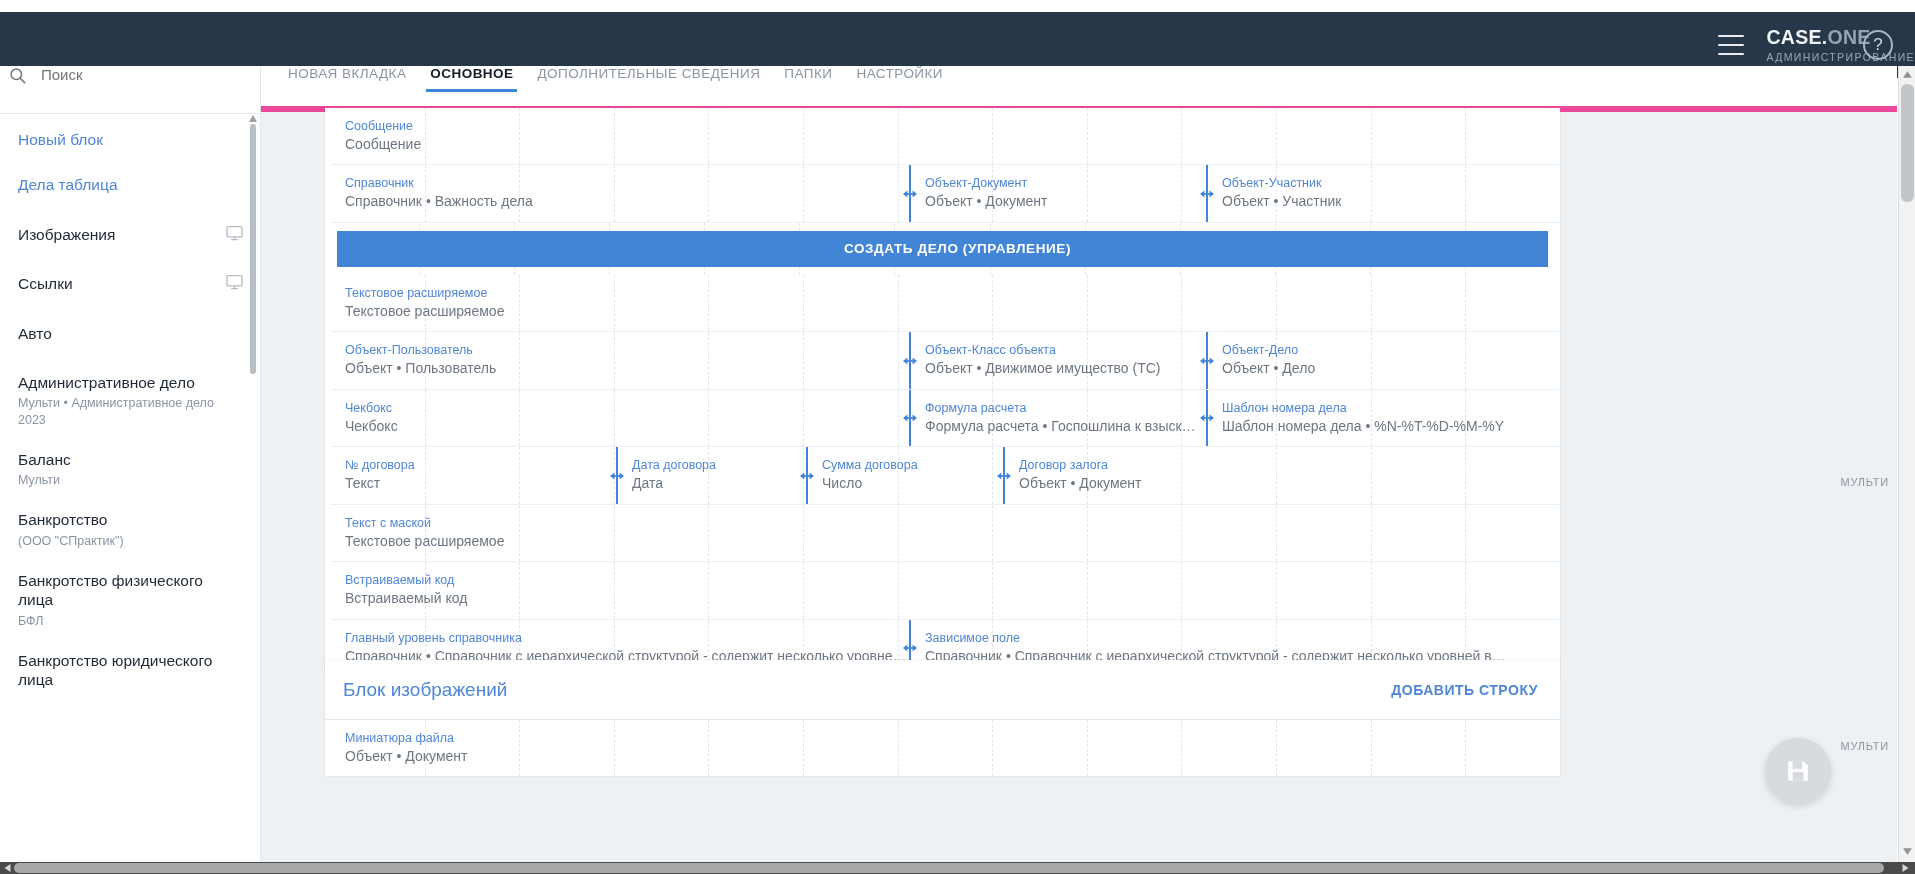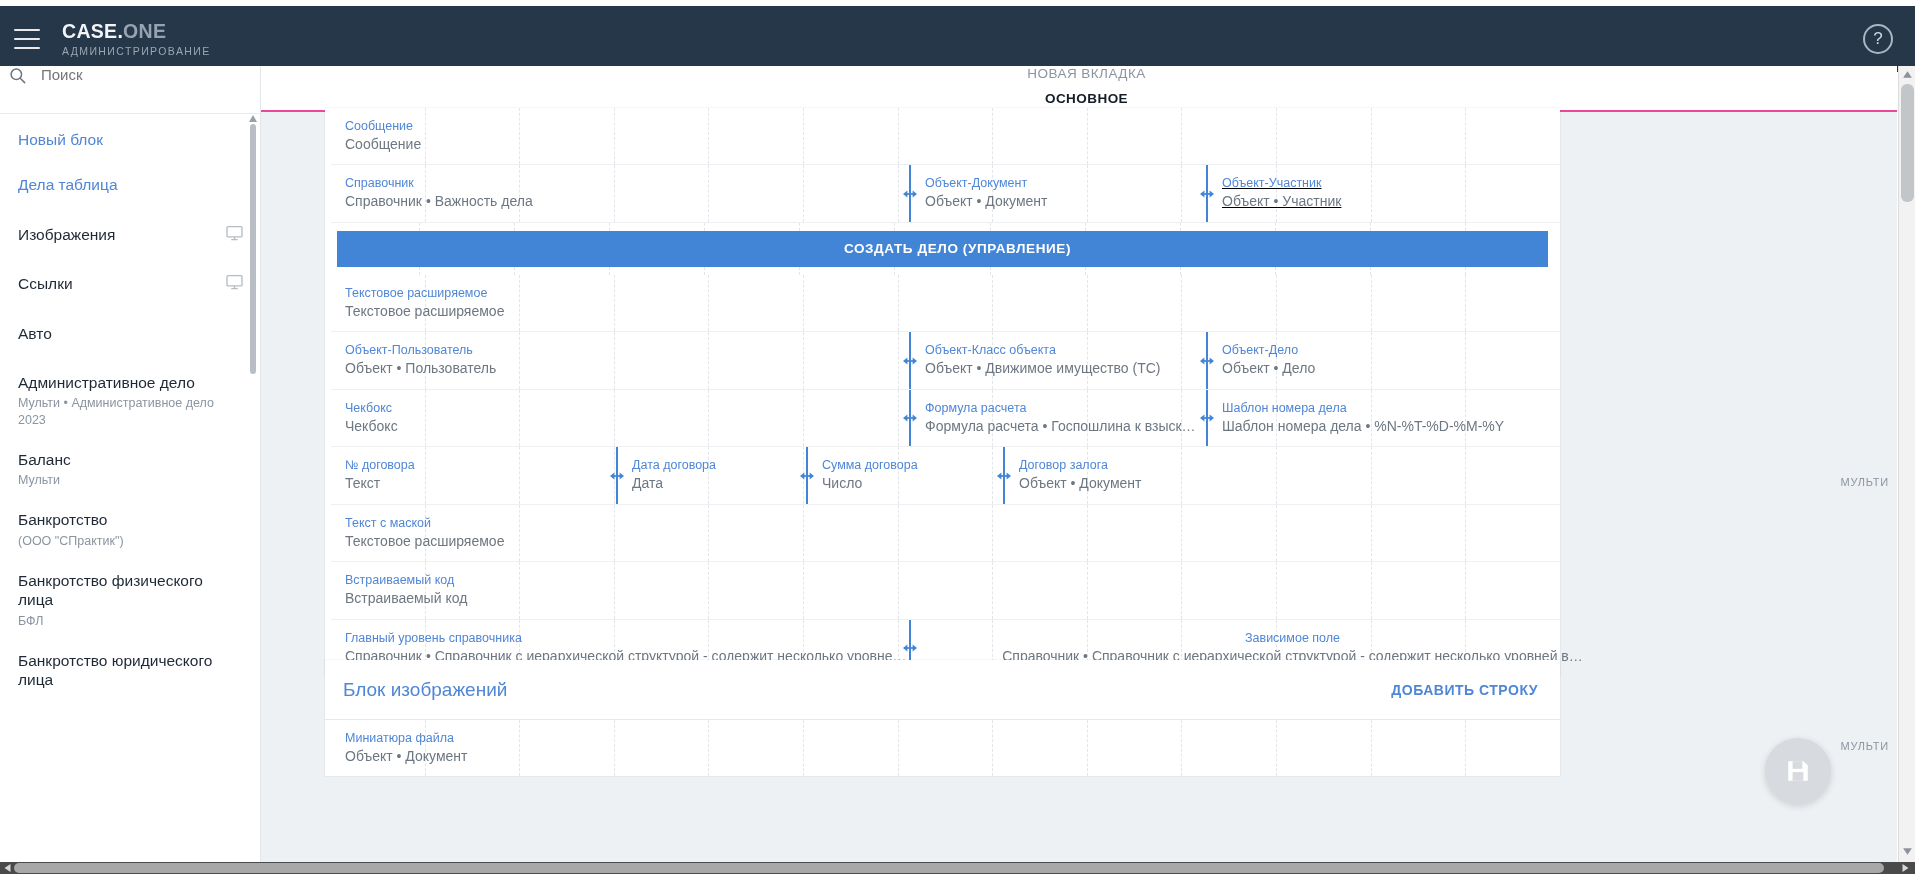--- a/index.html
+++ b/index.html
@@ -1,21 +1,21 @@
 <!DOCTYPE html>
 <html><head>
 <meta charset="utf-8">
 <style>
   * { box-sizing: border-box; margin:0; padding:0; }
   html,body { width:1915px; height:874px; overflow:hidden; background:#fff;
     font-family:"Liberation Sans", sans-serif; -webkit-font-smoothing:antialiased; }
 
   
-  .header { position:absolute; left:0; top:6px; width:1915px; height:66px;
-    background:#26374a; display:flex; align-items:center; }
+  .header { position:absolute; left:0; top:12px; width:1915px; height:66px;
+    background:#26374a; display:flex; align-items:center;justify-content:flex-end; }
   .hamburger { width:26px; height:20px; margin-left:14px; display:flex; flex-direction:column;
     justify-content:space-between; cursor:pointer; }
   .hamburger span { display:block; height:2px; background:#e8eaed; border-radius:1px; }
   .brand { margin-left:22px; line-height:1; }
   .brand-top { font-size:19.5px; font-weight:bold; letter-spacing:.3px; }
   .brand-case { color:#f2f5f8; }
   .brand-one  { color:#97a3b2; }
   .brand-sub { font-size:10.5px; color:#9aa6b4; letter-spacing:1.4px; margin-top:4px; }
   .crumbs { position:absolute; left:0; right:0; text-align:center; font-size:20px;
     pointer-events:none; }
@@ -48,22 +48,22 @@
   .blk-title.link { color:#4f86d6; }
   .blk-sub { font-size:12.5px; color:#8b95a1; margin-top:3px; line-height:1.3; }
   .blk-ico { position:absolute; right:17px; top:1px; width:17px; height:15px; opacity:.55; }
   .side-scroll { position:absolute; right:4px; top:10px; width:6px; height:250px;
     background:#b9bec5; border-radius:3px; }
   .side-scroll-arrow { position:absolute; right:2px; top:0px; width:10px; height:10px; }
 
   
   .main { position:absolute; left:261px; top:66px; right:18px; height:796px;
     background:#eef1f3; overflow:hidden; }
-  .tabbar { height:46px; background:#fff; display:flex; align-items:center;
-    padding-left:15px; border-bottom:2px solid #ec4899;flex-direction:column; }
+  .tabbar { height:46px; background:#fff; display:flex; align-items:flex-start;
+    padding-left:15px; border-bottom:6px solid #ec4899; }
   .tab { font-size:13.5px; letter-spacing:.45px; color:#8b95a1; padding:0 12px 10px;
     cursor:pointer; position:relative; white-space:nowrap; }
   .tab.active { color:#141d27; font-weight:bold; }
   .tab.active:after { content:""; position:absolute; left:8px; right:8px; bottom:-1px;
     height:3px; background:#4285d6; }
 
   .canvas { position:relative; height:750px; background:#eef1f3; padding:0 0 0 0; }
   .card { position:absolute; left:64px; width:1235px; background:#fff;
     box-shadow:0 0 0 1px rgba(0,0,0,.03); }
 
@@ -253,21 +253,21 @@
           </div>
           <div class="cell bord" style="width: 297px;">
             <div class="cell-name">Объект-Документ</div>
             <div class="cell-type">Объект • Документ</div>
             <svg class="grip" viewBox="0 0 16 12">
               <polygon points="0,6 5,2 5,10" fill="#4285d6"></polygon>
               <polygon points="16,6 11,2 11,10" fill="#4285d6"></polygon>
               <rect x="4.5" y="5" width="7" height="2" fill="#4285d6"></rect>
             </svg>
           </div>
-          <div class="cell bord" style="width: 348px; text-decoration: underline;">
+          <div class="cell bord" style="width: 348px;">
             <div class="cell-name">Объект-Участник</div>
             <div class="cell-type">Объект • Участник</div>
             <svg class="grip" viewBox="0 0 16 12">
               <polygon points="0,6 5,2 5,10" fill="#4285d6"></polygon>
               <polygon points="16,6 11,2 11,10" fill="#4285d6"></polygon>
               <rect x="4.5" y="5" width="7" height="2" fill="#4285d6"></rect>
             </svg>
           </div>
         </div>
         <div class="btnrow">
@@ -490,21 +490,21 @@
             <i></i>
             <i></i>
             <i></i>
             <i></i>
             <i></i>
           </div>
           <div class="cell" style="width: 578px;">
             <div class="cell-name">Главный уровень справочника</div>
             <div class="cell-type">Справочник • Справочник с иерархической структурой - содержит несколько уровней в…</div>
           </div>
-          <div class="cell bord" style="width: 751px; text-align: center;">
+          <div class="cell bord" style="width: 751px;">
             <div class="cell-name">Зависимое поле</div>
             <div class="cell-type">Справочник • Справочник с иерархической структурой - содержит несколько уровней в…</div>
             <svg class="grip" viewBox="0 0 16 12">
               <polygon points="0,6 5,2 5,10" fill="#4285d6"></polygon>
               <polygon points="16,6 11,2 11,10" fill="#4285d6"></polygon>
               <rect x="4.5" y="5" width="7" height="2" fill="#4285d6"></rect>
             </svg>
           </div>
         </div>
       </div>

